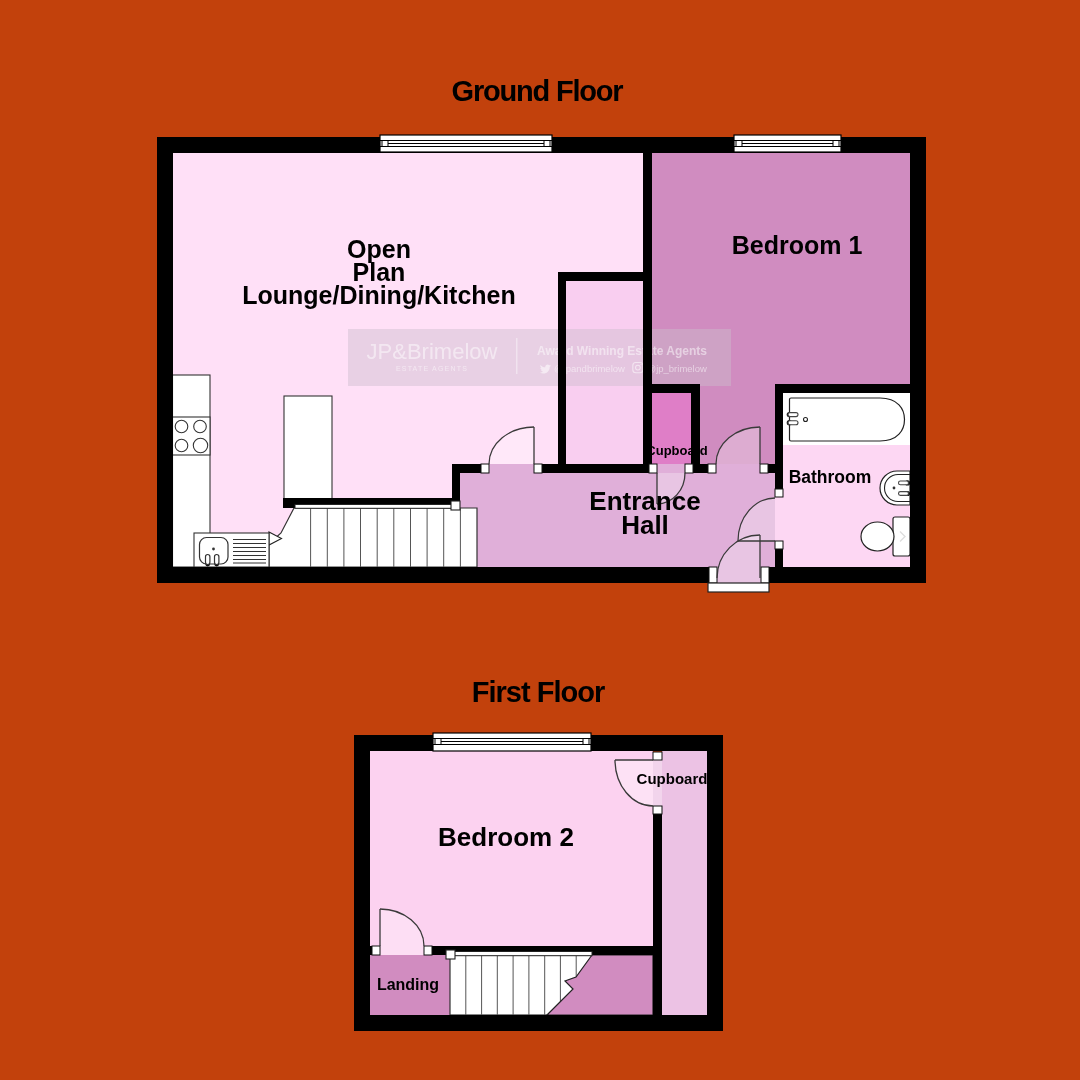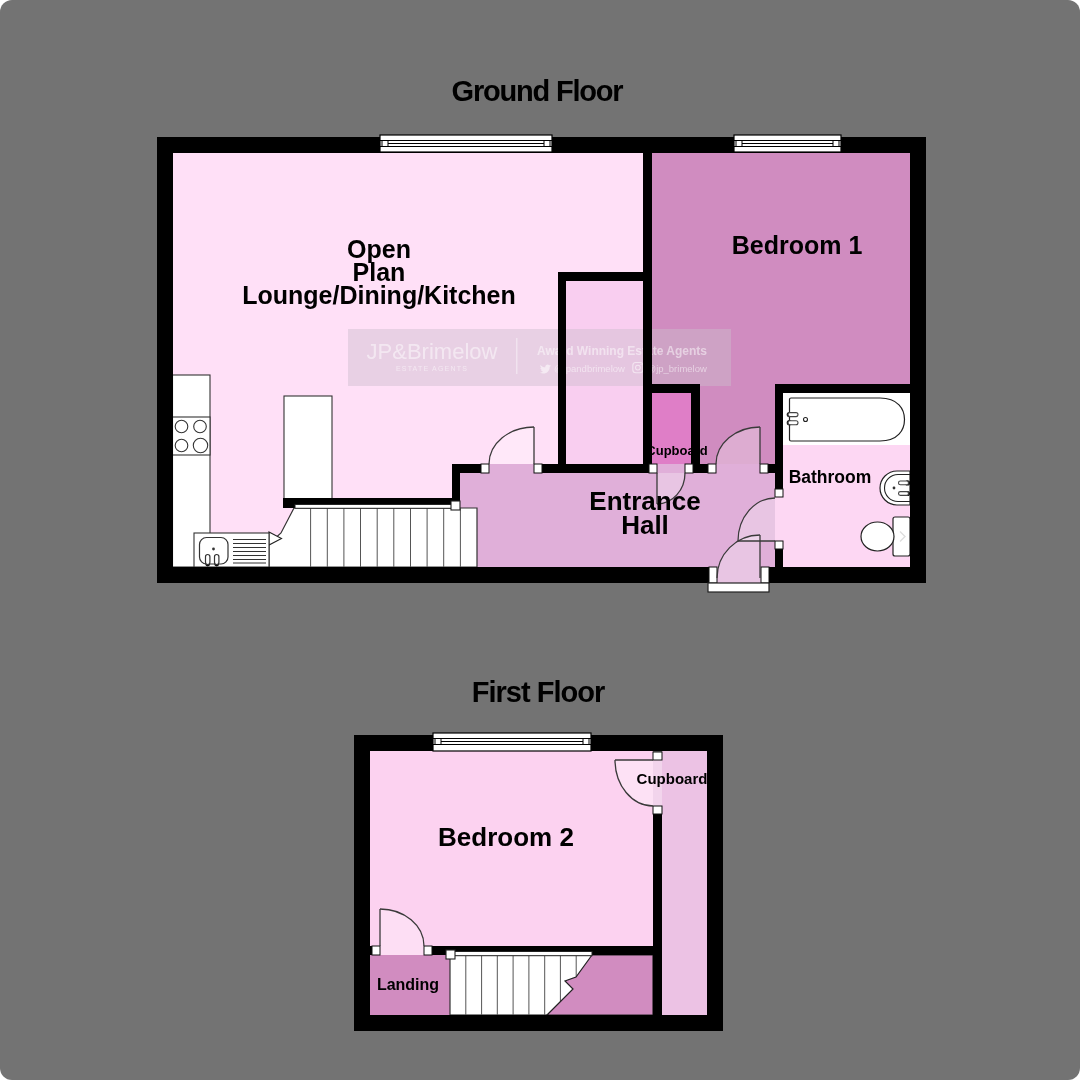--- a/index.html
+++ b/index.html
@@ -1,16 +1,16 @@
 <!DOCTYPE html>
 <html><head>
 <meta charset="utf-8">
 <style>
 html,body{margin:0;padding:0;background:#fff;}
-#page{width:1080px;height:1080px;position:relative;background:#737373;font-family:"Liberation Sans",sans-serif;border-radius:12px;}
+#page{width:1080px;height:1080px;position:relative;background:#c2410c;font-family:"Liberation Sans",sans-serif;}
 svg{position:absolute;top:0;left:0;}
 text{font-family:"Liberation Sans",sans-serif;}
 .lbl{font-weight:bold;fill:#000;}
 </style>
 </head>
 <body>
 <div id="page">
 <svg width="1080" height="1080" viewBox="0 0 1080 1080">
 
 <text class="lbl" x="537" y="101" font-size="29" letter-spacing="-1.2" text-anchor="middle">Ground Floor</text>

